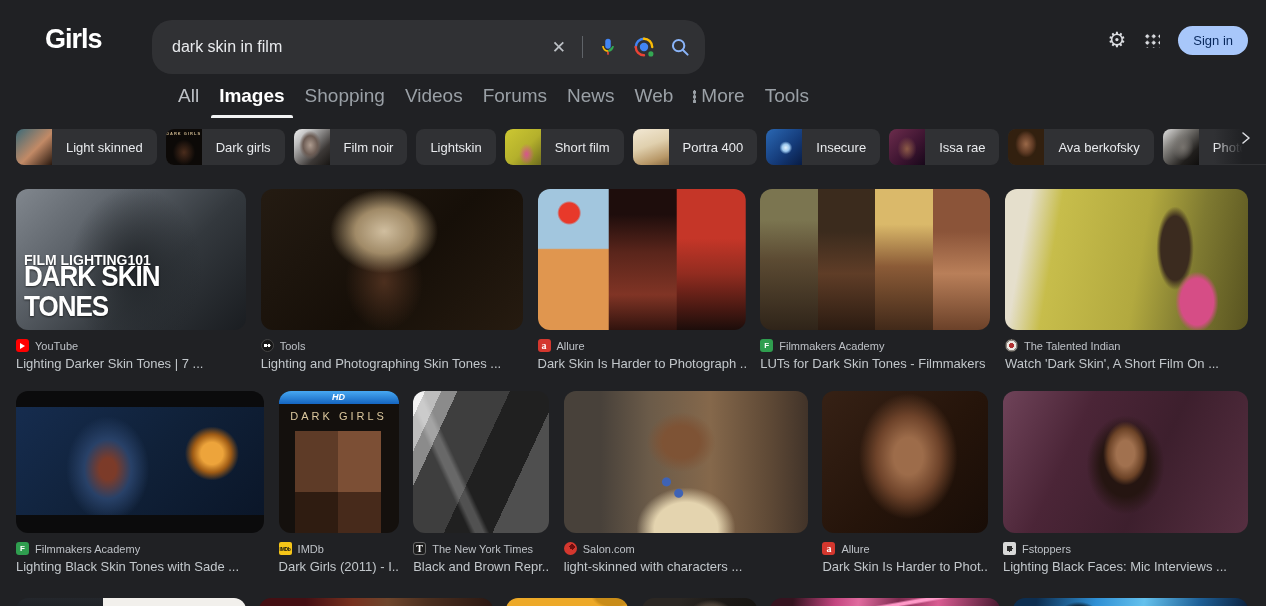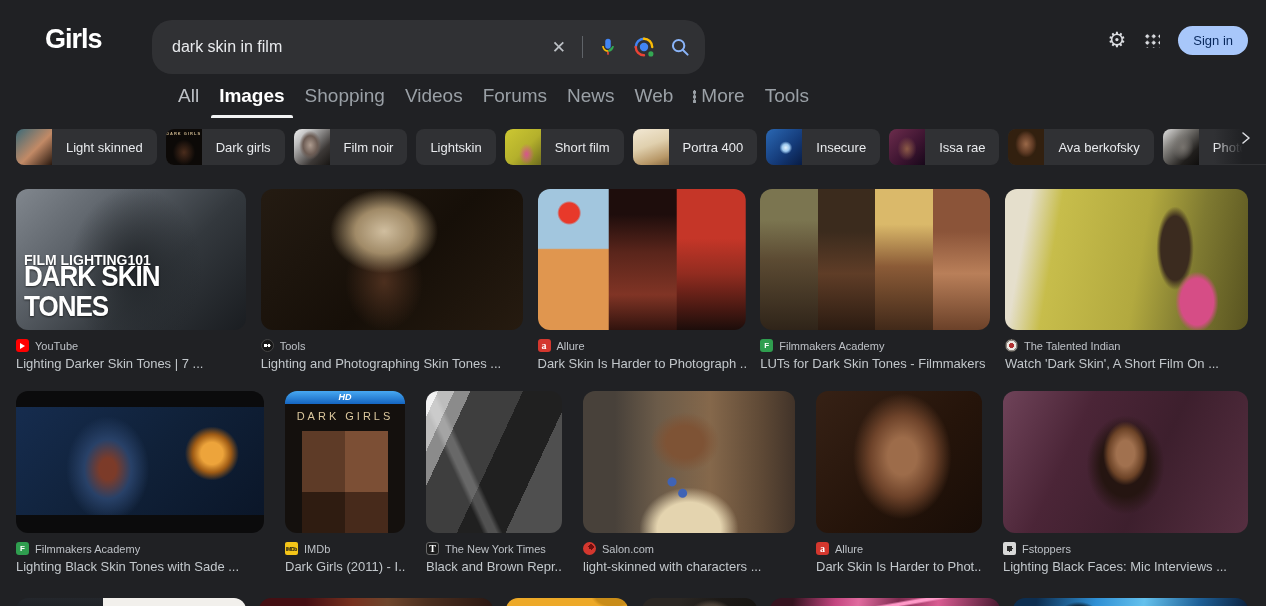--- a/index.html
+++ b/index.html
@@ -424,21 +424,21 @@
       <div class="thumb t-nyt"></div>
       <figcaption>
         <div class="srcline">
             <span class="fav fav-nyt">T</span>
             <span class="srcname">The New York Times</span>
           </div>
         <div class="rtitle">Black and Brown Repr...</div>
       </figcaption>
     </figure>
 
-    <figure class="result" style="width:212px">
+    <figure class="result" style="width:244px">
       <div class="thumb t-salon"></div>
       <figcaption>
         <div class="srcline">
             <span class="fav fav-salon"></span>
             <span class="srcname">Salon.com</span>
           </div>
         <div class="rtitle">light-skinned with characters ...</div>
       </figcaption>
     </figure>
 

